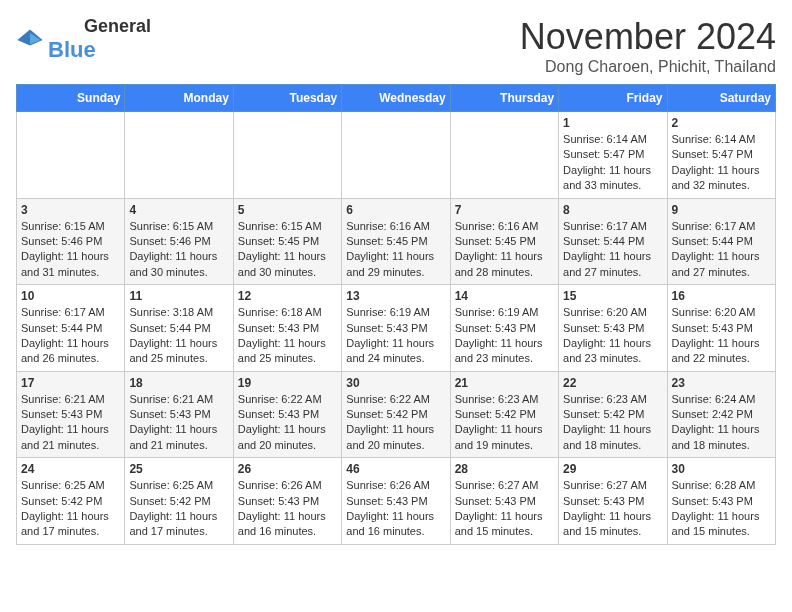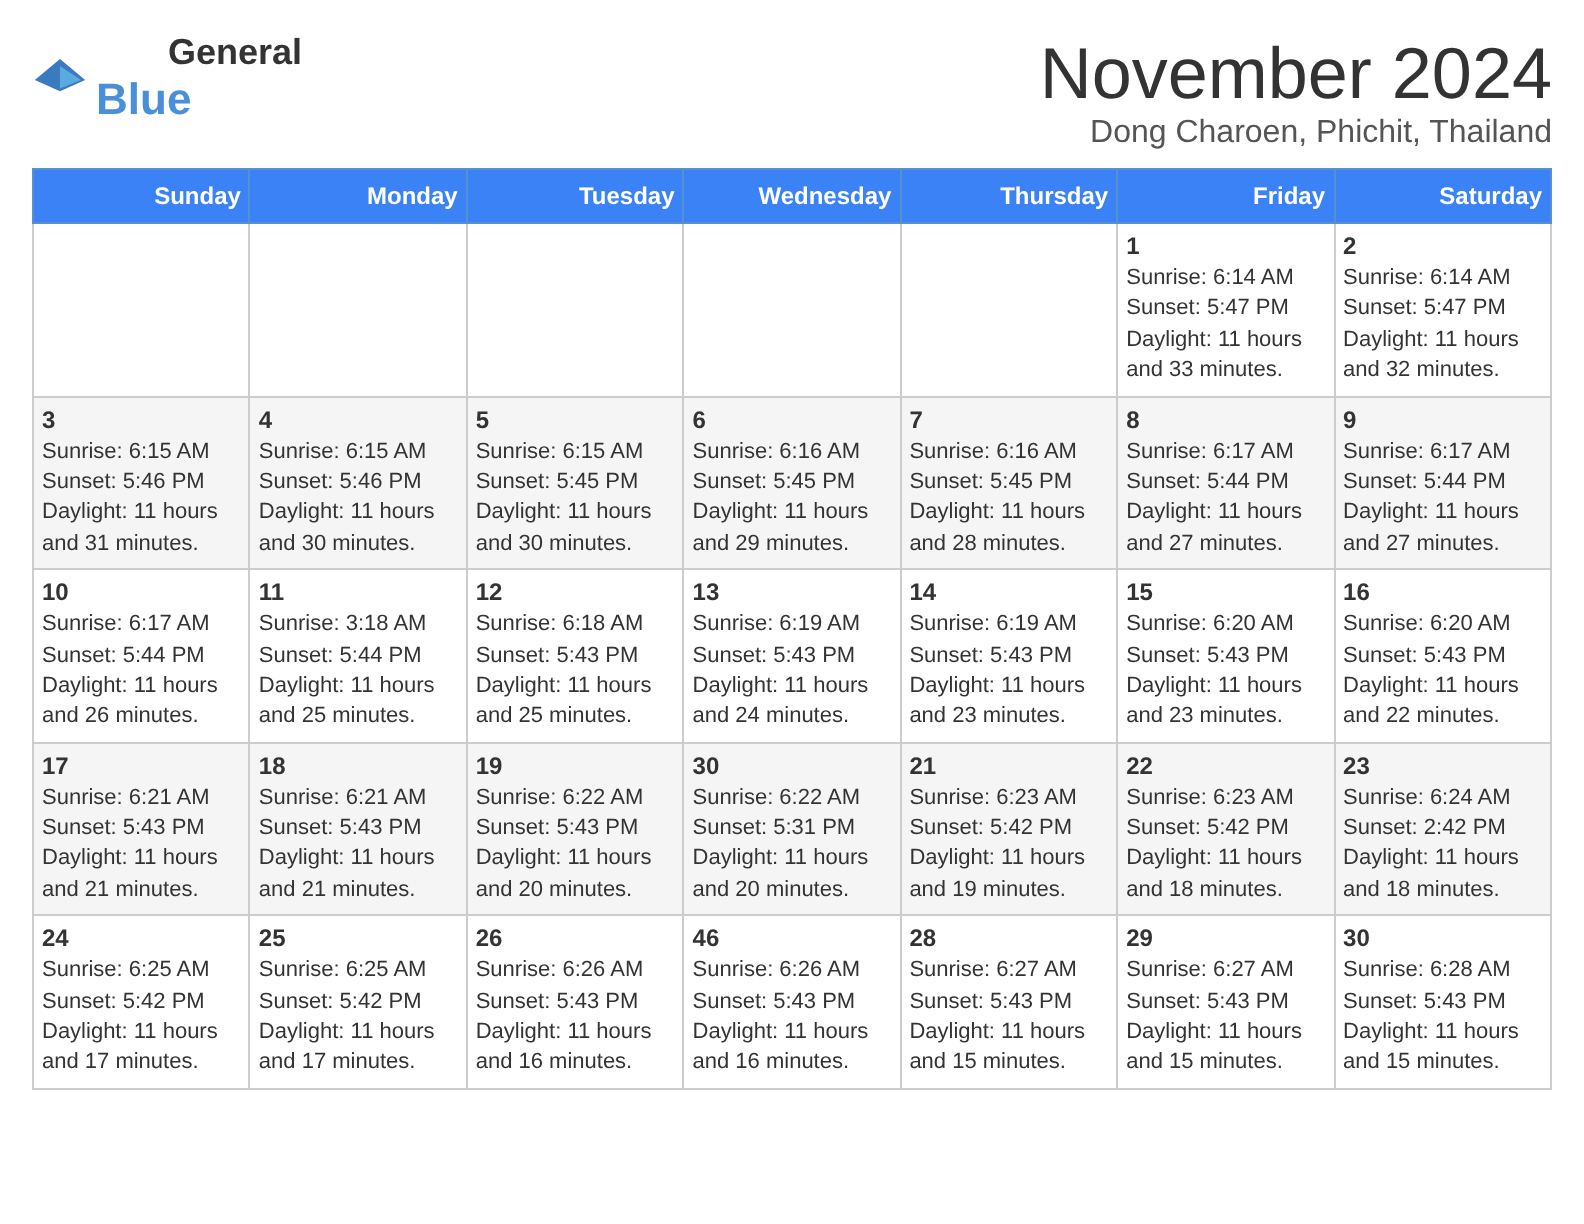--- a/index.html
+++ b/index.html
@@ -264,21 +264,21 @@
         <td>
           <span class="day-number">19</span>
           <div class="day-detail">Sunrise: 6:22 AM
 Sunset: 5:43 PM
 Daylight: 11 hours
 and 20 minutes.</div>
         </td>
         <td>
           <span class="day-number">30</span>
           <div class="day-detail">Sunrise: 6:22 AM
-Sunset: 5:31 PM
+Sunset: 5:42 PM
 Daylight: 11 hours
 and 20 minutes.</div>
         </td>
         <td>
           <span class="day-number">21</span>
           <div class="day-detail">Sunrise: 6:23 AM
 Sunset: 5:42 PM
 Daylight: 11 hours
 and 19 minutes.</div>
         </td>

